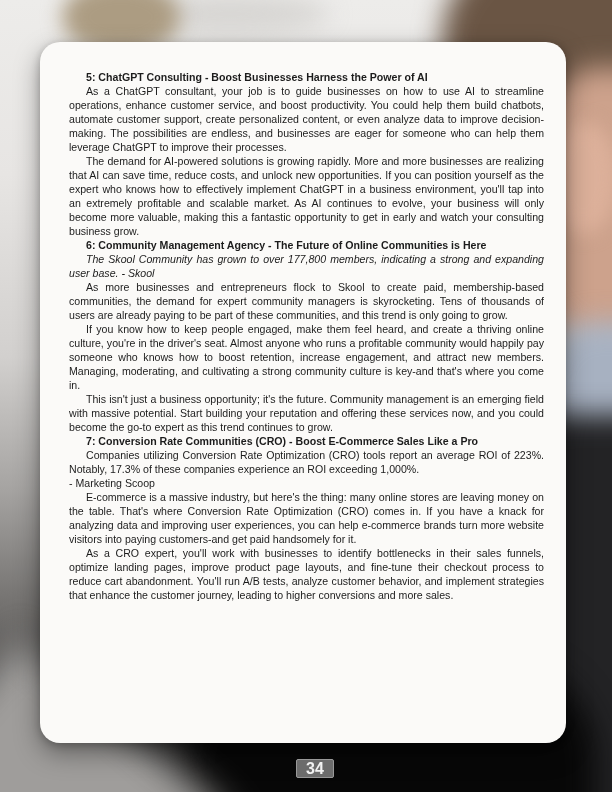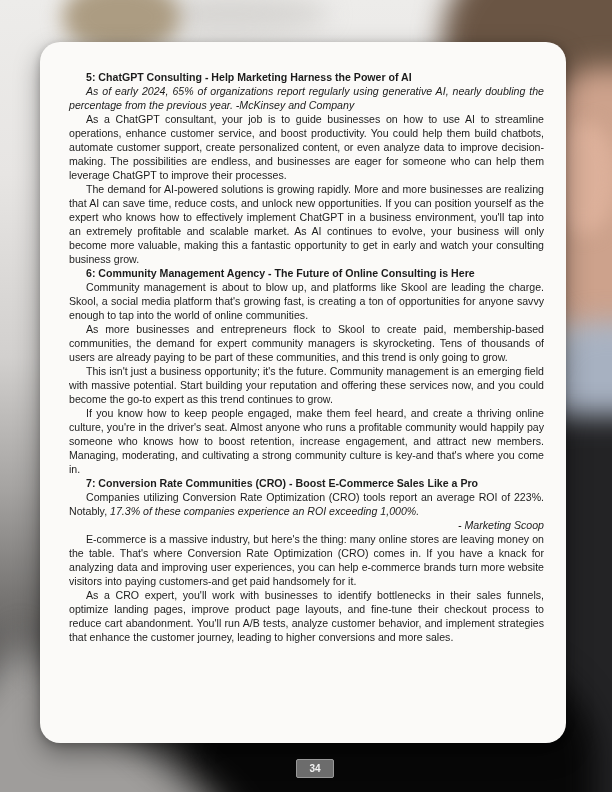--- a/index.html
+++ b/index.html
@@ -34,30 +34,30 @@
     border-radius:20px;
     box-shadow:0 10px 26px rgba(0,0,0,.38), 0 2px 8px rgba(0,0,0,.22);
     padding:28px 22px 0 29px;
     color:#1c1c1c;
     font-size:10.6px; line-height:14px;
     text-align:justify;
   }
   .card p { margin:0; text-indent:17px; }
   .card p.h { font-weight:bold; }
   .card p.q { font-style:italic; }
-  .card p.attr { text-align:right; font-style:italic; text-indent:0; }
-  .card .it { font-style:italic; }
+  .card p.attr { text-indent:0; }
+  .card .it { }
 
   
   .pagenum {
     position:absolute; left:296px; top:759px; width:38px; height:19px;
     box-sizing:border-box;
     background:#6c6c6c; border:1px solid #989898; border-radius:2px;
     display:flex; align-items:center; justify-content:center;
-    color:#f2f2f2; font-size:10px; font-weight:bold;
+    color:#f2f2f2; font-size:16px; font-weight:bold;
   }
 </style>
 </head>
 <body>
 
 <div class="screen">
 
   <div class="bg">
     <div class="blob squiggle"></div>
     <div class="blob plant"></div>
@@ -66,32 +66,31 @@
     <div class="blob ear"></div>
     <div class="blob shirt"></div>
     <div class="blob suit-right"></div>
     <div class="blob suit-center"></div>
     <div class="blob floor-left"></div>
   </div>
 
   <div class="card">
 
     <div>
-      <p class="h">5: ChatGPT Consulting - Help Marketing Harness the Power of AI</p>
-      <p class="q">As of early 2024, 65% of organizations report regularly using generative AI, nearly doubling the percentage from the previous year. -McKinsey and Company</p>
+      <p class="h">5: ChatGPT Consulting - Boost Businesses Harness the Power of AI</p>
       <p>As a ChatGPT consultant, your job is to guide businesses on how to use AI to streamline operations, enhance customer service, and boost productivity. You could help them build chatbots, automate customer support, create personalized content, or even analyze data to improve decision-making. The possibilities are endless, and businesses are eager for someone who can help them leverage ChatGPT to improve their processes.</p>
       <p>The demand for AI-powered solutions is growing rapidly. More and more businesses are realizing that AI can save time, reduce costs, and unlock new opportunities. If you can position yourself as the expert who knows how to effectively implement ChatGPT in a business environment, you'll tap into an extremely profitable and scalable market. As AI continues to evolve, your business will only become more valuable, making this a fantastic opportunity to get in early and watch your consulting business grow.</p>
     </div>
 
     <div>
-      <p class="h">6: Community Management Agency - The Future of Online Consulting is Here</p>
-      <p>Community management is about to blow up, and platforms like Skool are leading the charge. Skool, a social media platform that's growing fast, is creating a ton of opportunities for anyone savvy enough to tap into the world of online communities.</p>
+      <p class="h">6: Community Management Agency - The Future of Online Communities is Here</p>
+      <p class="q">The Skool Community has grown to over 177,800 members, indicating a strong and expanding user base. - Skool</p>
       <p>As more businesses and entrepreneurs flock to Skool to create paid, membership-based communities, the demand for expert community managers is skyrocketing. Tens of thousands of users are already paying to be part of these communities, and this trend is only going to grow.</p>
+      <p>If you know how to keep people engaged, make them feel heard, and create a thriving online culture, you're in the driver's seat. Almost anyone who runs a profitable community would happily pay someone who knows how to boost retention, increase engagement, and attract new members. Managing, moderating, and cultivating a strong community culture is key-and that's where you come in.</p>
       <p>This isn't just a business opportunity; it's the future. Community management is an emerging field with massive potential. Start building your reputation and offering these services now, and you could become the go-to expert as this trend continues to grow.</p>
-      <p>If you know how to keep people engaged, make them feel heard, and create a thriving online culture, you're in the driver's seat. Almost anyone who runs a profitable community would happily pay someone who knows how to boost retention, increase engagement, and attract new members. Managing, moderating, and cultivating a strong community culture is key-and that's where you come in.</p>
     </div>
 
     <div>
       <p class="h">7: Conversion Rate Communities (CRO) - Boost E-Commerce Sales Like a Pro</p>
       <p><span>Companies utilizing Conversion Rate Optimization (CRO) tools report an average ROI of 223%. Notably, </span><span class="it">17.3% of these companies experience an ROI exceeding 1,000%.</span></p>
       <p class="attr">- Marketing Scoop</p>
       <p>E-commerce is a massive industry, but here's the thing: many online stores are leaving money on the table. That's where Conversion Rate Optimization (CRO) comes in. If you have a knack for analyzing data and improving user experiences, you can help e-commerce brands turn more website visitors into paying customers-and get paid handsomely for it.</p>
       <p>As a CRO expert, you'll work with businesses to identify bottlenecks in their sales funnels, optimize landing pages, improve product page layouts, and fine-tune their checkout process to reduce cart abandonment. You'll run A/B tests, analyze customer behavior, and implement strategies that enhance the customer journey, leading to higher conversions and more sales.</p>
     </div>
 

